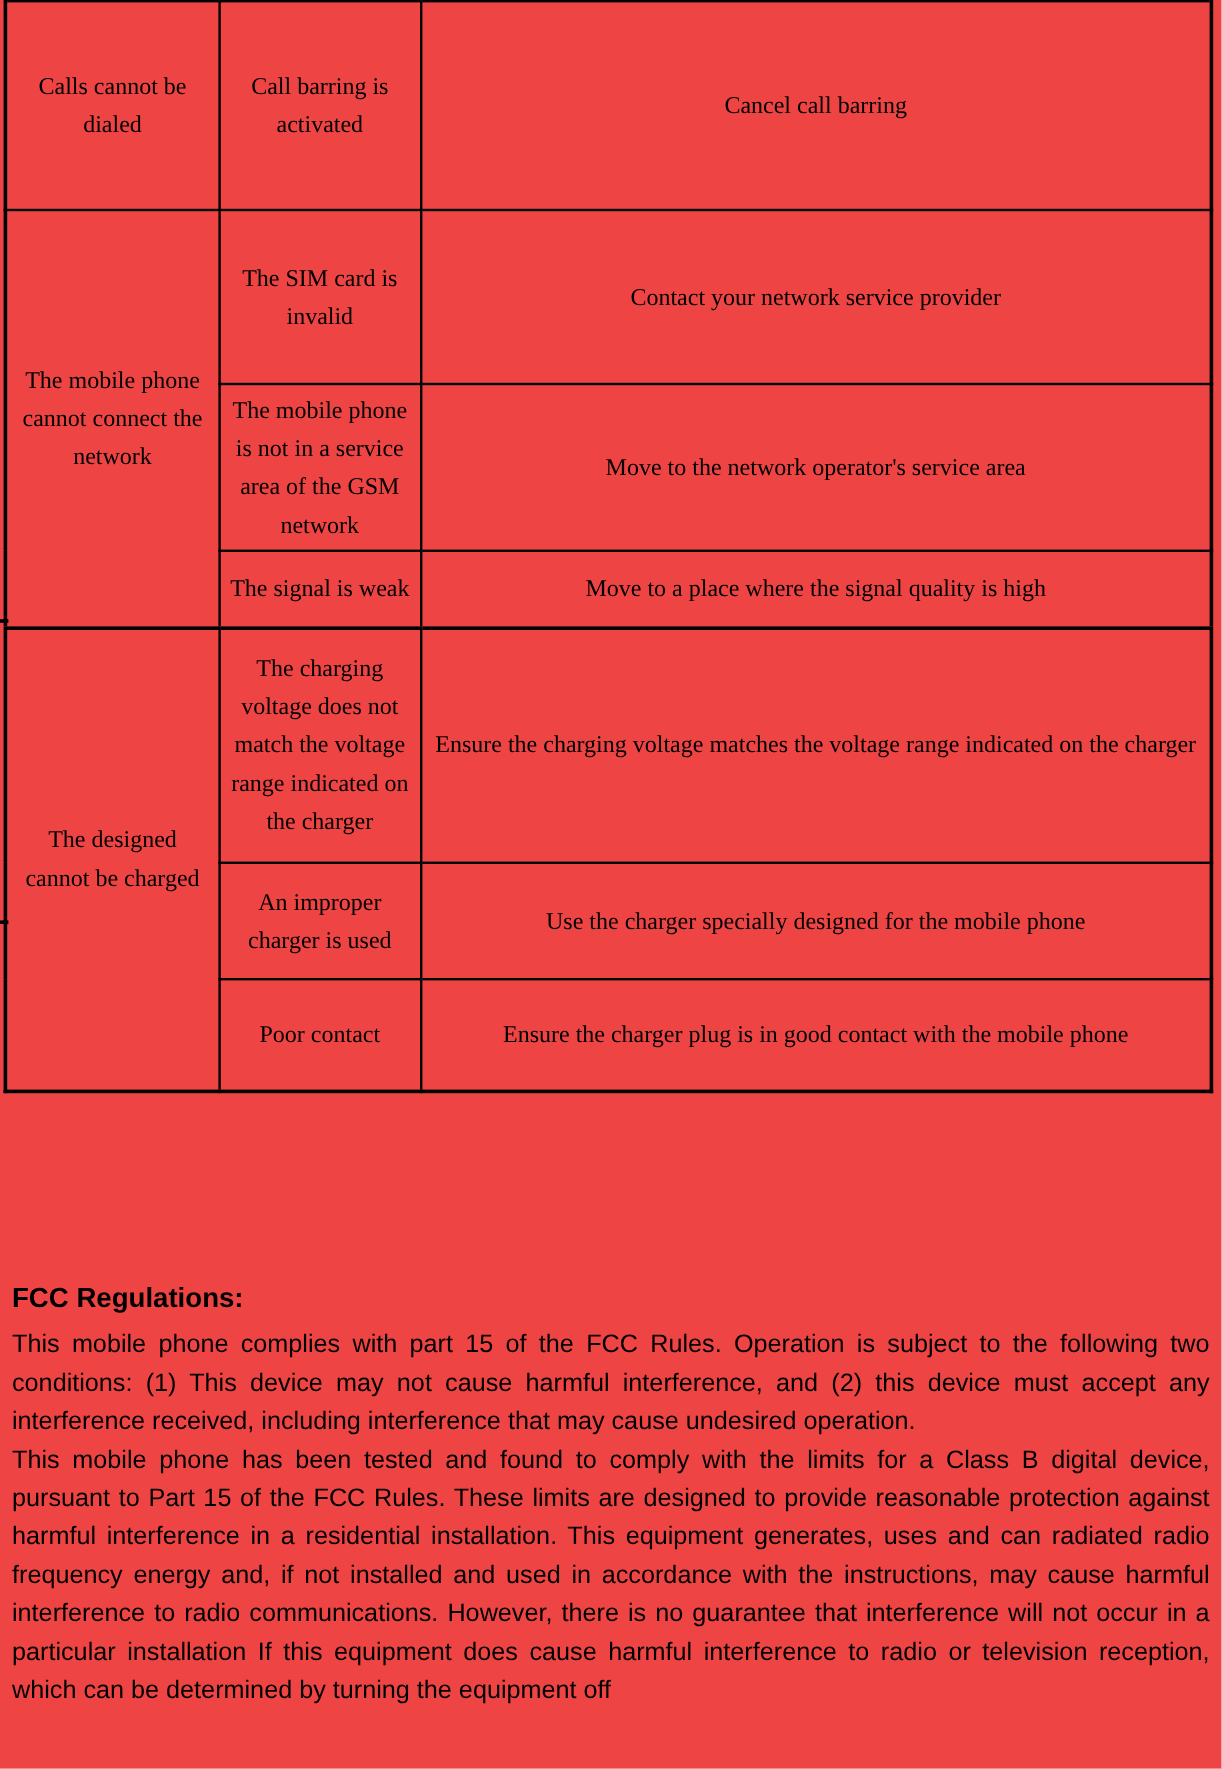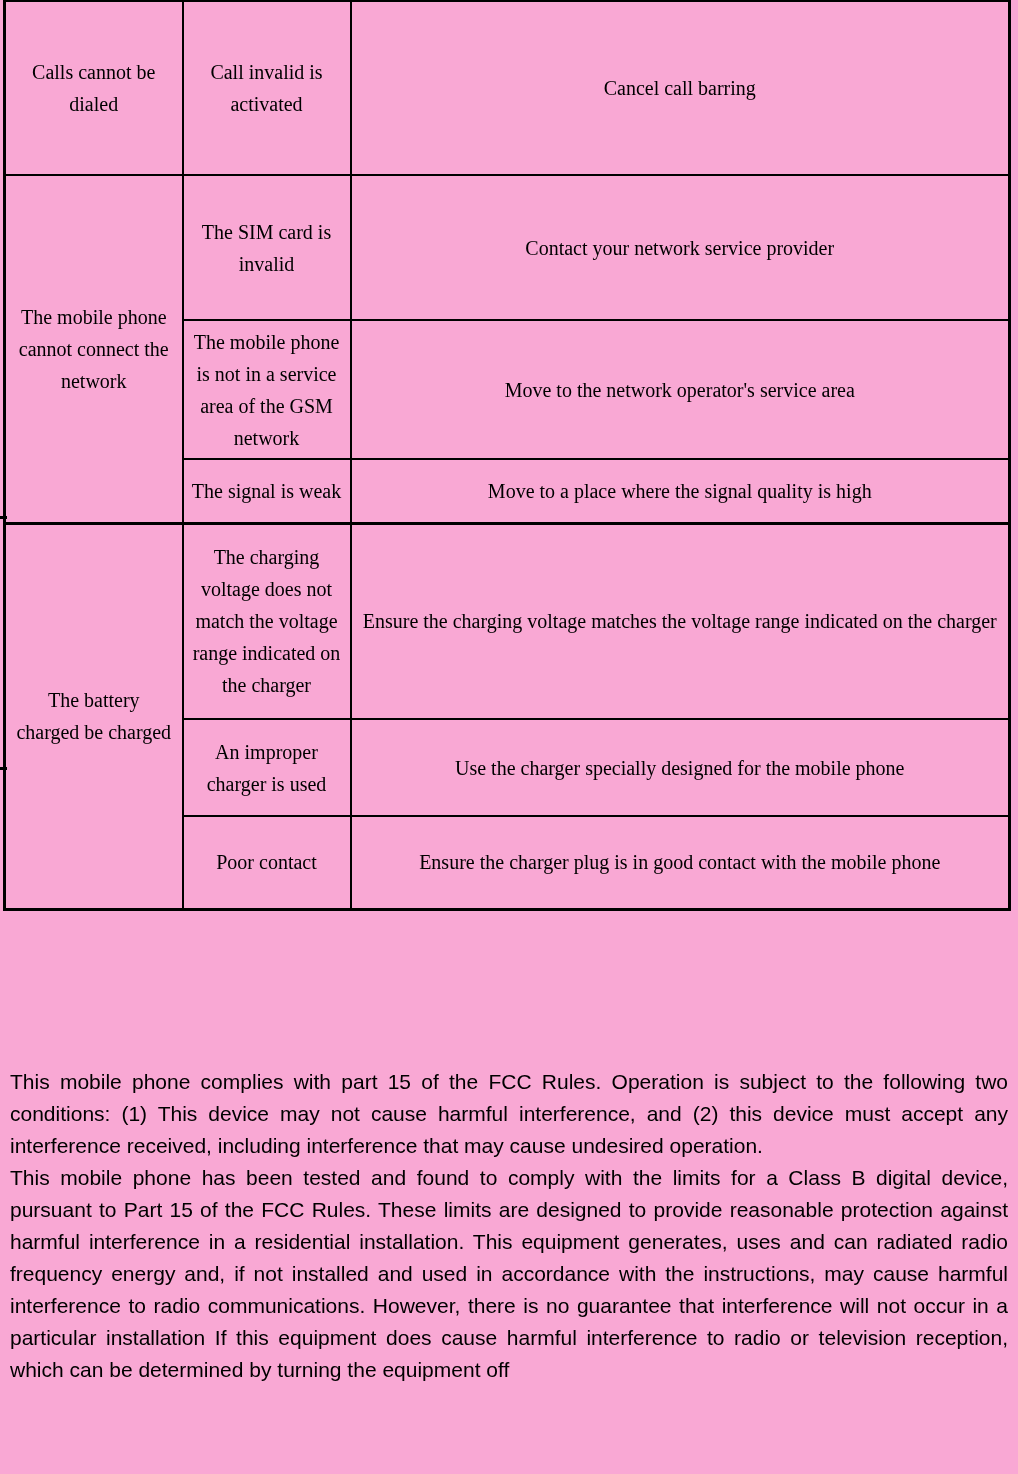--- a/index.html
+++ b/index.html
@@ -4,21 +4,21 @@
 <style>
   html, body {
     margin: 0;
     padding: 0;
     background: #ffffff;
   }
   .page {
     position: relative;
     width: 1018px;
     height: 1474px;
-    background: #f9a8d4;
+    background: #ef4444;
     overflow: hidden;
     color: #000000;
   }
 
   
   table.trouble {
     position: absolute;
     left: 3px;
     top: 0;
     width: 1005px;
@@ -101,54 +101,55 @@
 
   <table class="trouble">
     <colgroup>
         <col class="c1">
         <col class="c2">
         <col class="c3">
       </colgroup>
     <tbody>
       <tr class="r1">
         <td>Calls cannot be dialed</td>
-        <td>Call invalid is activated</td>
+        <td>Call barring is activated</td>
         <td>Cancel call barring</td>
       </tr>
       <tr class="r2">
         <td rowspan="3">The mobile phone cannot connect the network</td>
         <td>The SIM card is invalid</td>
         <td>Contact your network service provider</td>
       </tr>
       <tr class="r3">
         <td>The mobile phone is not in a service area of the GSM network</td>
         <td>Move to the network operator's service area</td>
       </tr>
       <tr class="r4">
         <td>The signal is weak</td>
         <td>Move to a place where the signal quality is high</td>
       </tr>
       <tr class="r5 section-start">
-        <td rowspan="3">The battery charged be charged</td>
+        <td rowspan="3">The designed cannot be charged</td>
         <td>The charging voltage does not match the voltage range indicated on the charger</td>
         <td>Ensure the charging voltage matches the voltage range indicated on the charger</td>
       </tr>
       <tr class="r6">
         <td>An improper charger is used</td>
         <td>Use the charger specially designed for the mobile phone</td>
       </tr>
       <tr class="r7">
         <td>Poor contact</td>
         <td>Ensure the charger plug is in good contact with the mobile phone</td>
       </tr>
     </tbody>
   </table>
 
   <div class="edge-tick t1"></div>
   <div class="edge-tick t2"></div>
 
   <div class="fcc">
+    <h2>FCC Regulations:</h2>
     <p>This mobile phone complies with part 15 of the FCC Rules. Operation is subject to the following two conditions: (1) This device may not cause harmful interference, and (2) this device must accept any interference received, including interference that may cause undesired operation.</p>
     <p>This mobile phone has been tested and found to comply with the limits for a Class B digital device, pursuant to Part 15 of the FCC Rules. These limits are designed to provide reasonable protection against harmful interference in a residential installation. This equipment generates, uses and can radiated radio frequency energy and, if not installed and used in accordance with the instructions, may cause harmful interference to radio communications. However, there is no guarantee that interference will not occur in a particular installation If this equipment does cause harmful interference to radio or television reception, which can be determined by turning the equipment off</p>
   </div>
 
 
 </div>
 
 </body></html>

